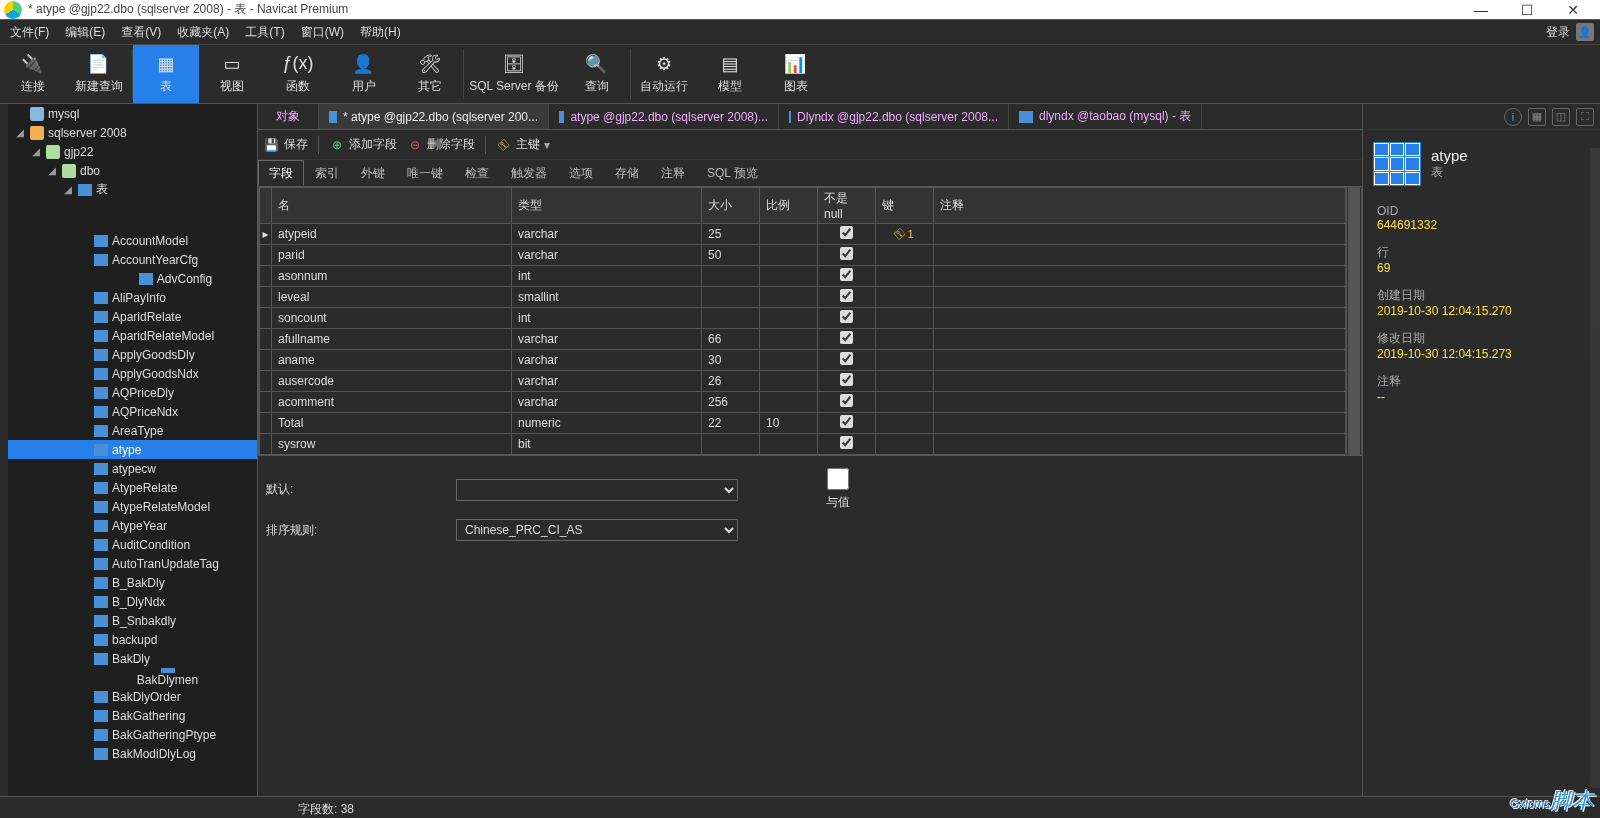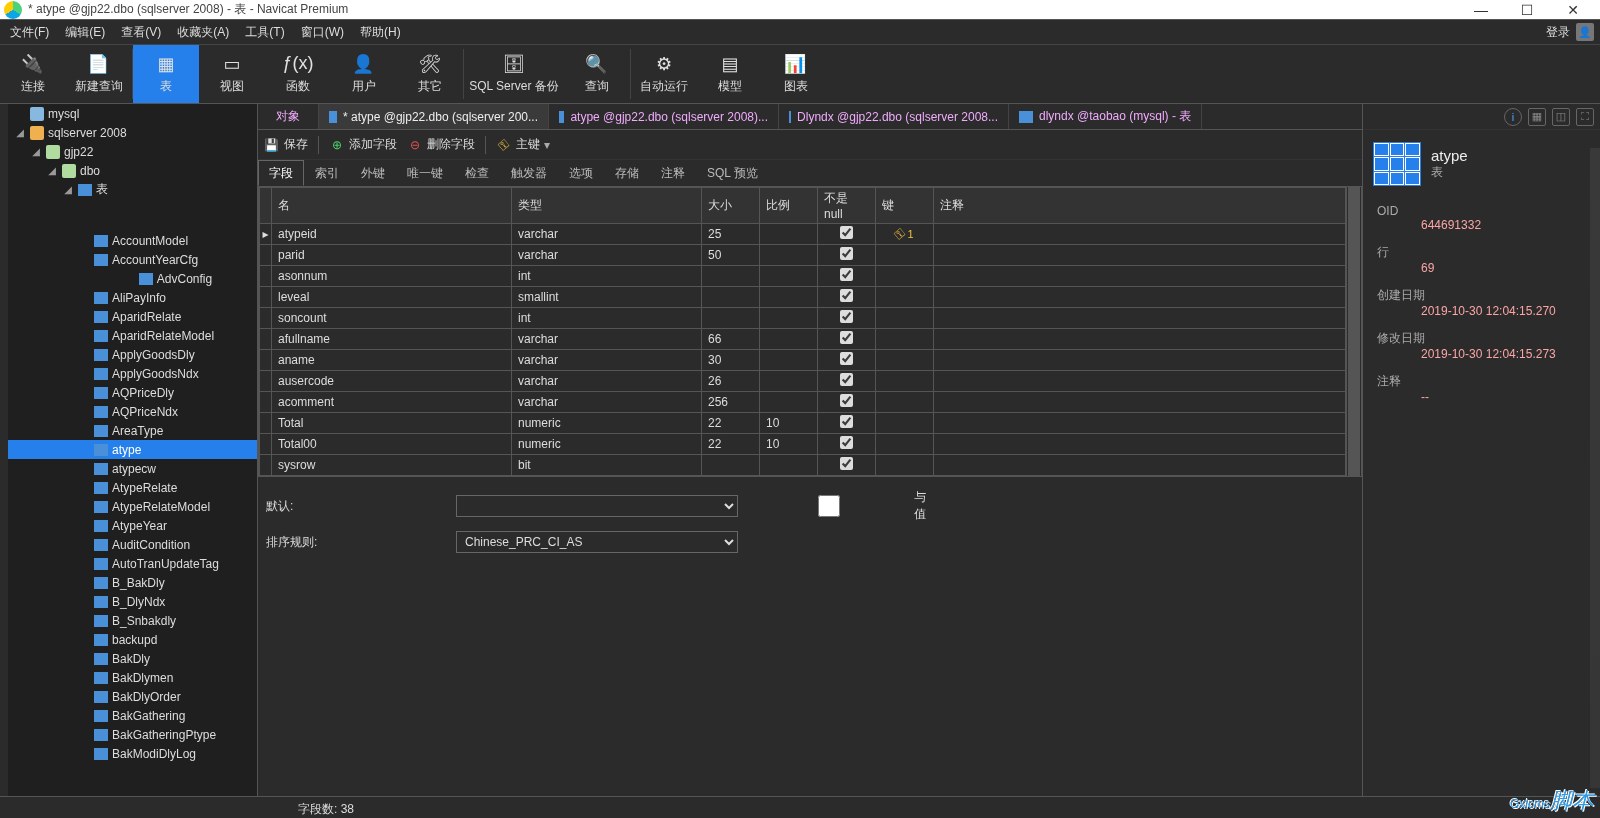--- a/index.html
+++ b/index.html
@@ -53,33 +53,33 @@
 .grid td.chk{text-align:center;}
 .grid td.chk input{accent-color:#ddd;}
 .grid .rowptr{ width:12px; text-align:center; color:#ddd; padding:0;}
 .grid td.keycell{ text-align:center; color:#f0c040; font-size:11px;}
 .grid-scroll{ width:16px; background:#2b2b2b; border:1px solid #555; position:relative;}
 .grid-scroll .thumb{ position:absolute; top:0; left:1px; right:1px; height:100%; background:#555;}
 .form-area{ padding:12px 8px 6px; display:flex; flex-direction:column; gap:8px;}
 .form-row{ display:flex; align-items:center; gap:10px;}
 .form-row label{ width:180px; color:#ddd;}
 .form-row select,.form-row input{ background:#2b2b2b; color:#ddd; border:1px solid #666; height:22px; width:282px; padding:0 4px;}
-.form-row .cb{ display:flex; align-items:center; gap:4px; color:#ddd;}
+.form-row .cb{ display:flex; align-items:center; gap:4px; color:#ddd;flex-direction:column;}
 .rightpanel{ width:238px; background:#2b2b2b; border-left:1px solid #555; display:flex; flex-direction:column;}
 .rp-icons{ height:26px; display:flex; align-items:center; justify-content:flex-end; gap:6px; padding:0 6px; border-bottom:1px solid #333;}
 .rp-icons .ri{ width:18px; height:18px; border:1px solid #666; border-radius:50%; display:flex;align-items:center;justify-content:center; color:#4aa0ff; font-size:11px;}
 .rp-icons .ri.sq{border-radius:2px; color:#888;}
 .rp-head{ display:flex; align-items:center; gap:10px; padding:12px 10px;}
 .rp-head .big{ width:48px; height:44px; background:#2680eb; display:grid; grid-template-columns:1fr 1fr 1fr; grid-template-rows:1fr 1fr 1fr; gap:1px; padding:1px;}
 .rp-head .big div{background:#2680eb; border:1px solid #fff;}
 .rp-head .txt .t1{ font-size:15px; color:#eee;}
 .rp-head .txt .t2{ color:#aaa;}
 .rp-props{ padding:6px 14px; display:flex; flex-direction:column; gap:12px;}
 .rp-props .pp .lab{ color:#aaa;}
-.rp-props .pp .val{ color:#fca5a5;margin-left:44px;}
+.rp-props .pp .val{ color:#fde047;}
 .status{ height:22px; background:#2b2b2b; border-top:1px solid #555; display:flex; align-items:flex-end; padding:0 8px; color:#ddd;}
 .status .seg{ margin-right:20px;}
 .watermark{ position:absolute; right:0; bottom:0px; font-size:30px; font-weight:normal; font-style:italic; color:#2f9be8; text-shadow:1px 1px 0 #fff, -1px -1px 0 #fff; padding:2px 6px; pointer-events:none;}
 .watermark small{ font-size:22px;}
 .edge{ position:absolute; right:0; top:148px; bottom:30px; width:10px; background:linear-gradient(#777,#666); opacity:.18; pointer-events:none;}
 .key-ic{display:inline-block;transform:rotate(-40deg);}
 </style>
 </head>
 <body>
 
@@ -296,21 +296,21 @@
           <div class="treeitem" style="padding-left: 70px;">
             <span class="tw"></span>
             <span class="ti tbl"></span>
             <span>backupd</span>
           </div>
           <div class="treeitem" style="padding-left: 70px;">
             <span class="tw"></span>
             <span class="ti tbl"></span>
             <span>BakDly</span>
           </div>
-          <div class="treeitem" style="padding-left: 70px;">
+          <div class="treeitem" style="padding-left: 70px; flex-direction: column;">
             <span class="tw"></span>
             <span class="ti tbl"></span>
             <span>BakDlymen</span>
           </div>
           <div class="treeitem" style="padding-left: 70px;">
             <span class="tw"></span>
             <span class="ti tbl"></span>
             <span>BakDlyOrder</span>
           </div>
           <div class="treeitem" style="padding-left: 70px;">
@@ -484,30 +484,20 @@
                     <td>varchar</td>
                     <td>256</td>
                     <td></td>
                     <td class="chk"><input type="checkbox" checked="" style=""></td>
                     <td class="keycell"></td>
                     <td></td>
                   </tr>
                   <tr>
                     <td class="rowptr"></td>
                     <td>Total</td>
-                    <td>numeric</td>
-                    <td>22</td>
-                    <td>10</td>
-                    <td class="chk"><input type="checkbox" checked="" style=""></td>
-                    <td class="keycell"></td>
-                    <td></td>
-                  </tr>
-                  <tr>
-                    <td class="rowptr"></td>
-                    <td>Total00</td>
                     <td>numeric</td>
                     <td>22</td>
                     <td>10</td>
                     <td class="chk"><input type="checkbox" checked="" style=""></td>
                     <td class="keycell"></td>
                     <td></td>
                   </tr>
                   <tr>
                     <td class="rowptr"></td>
                     <td>sysrow</td>

